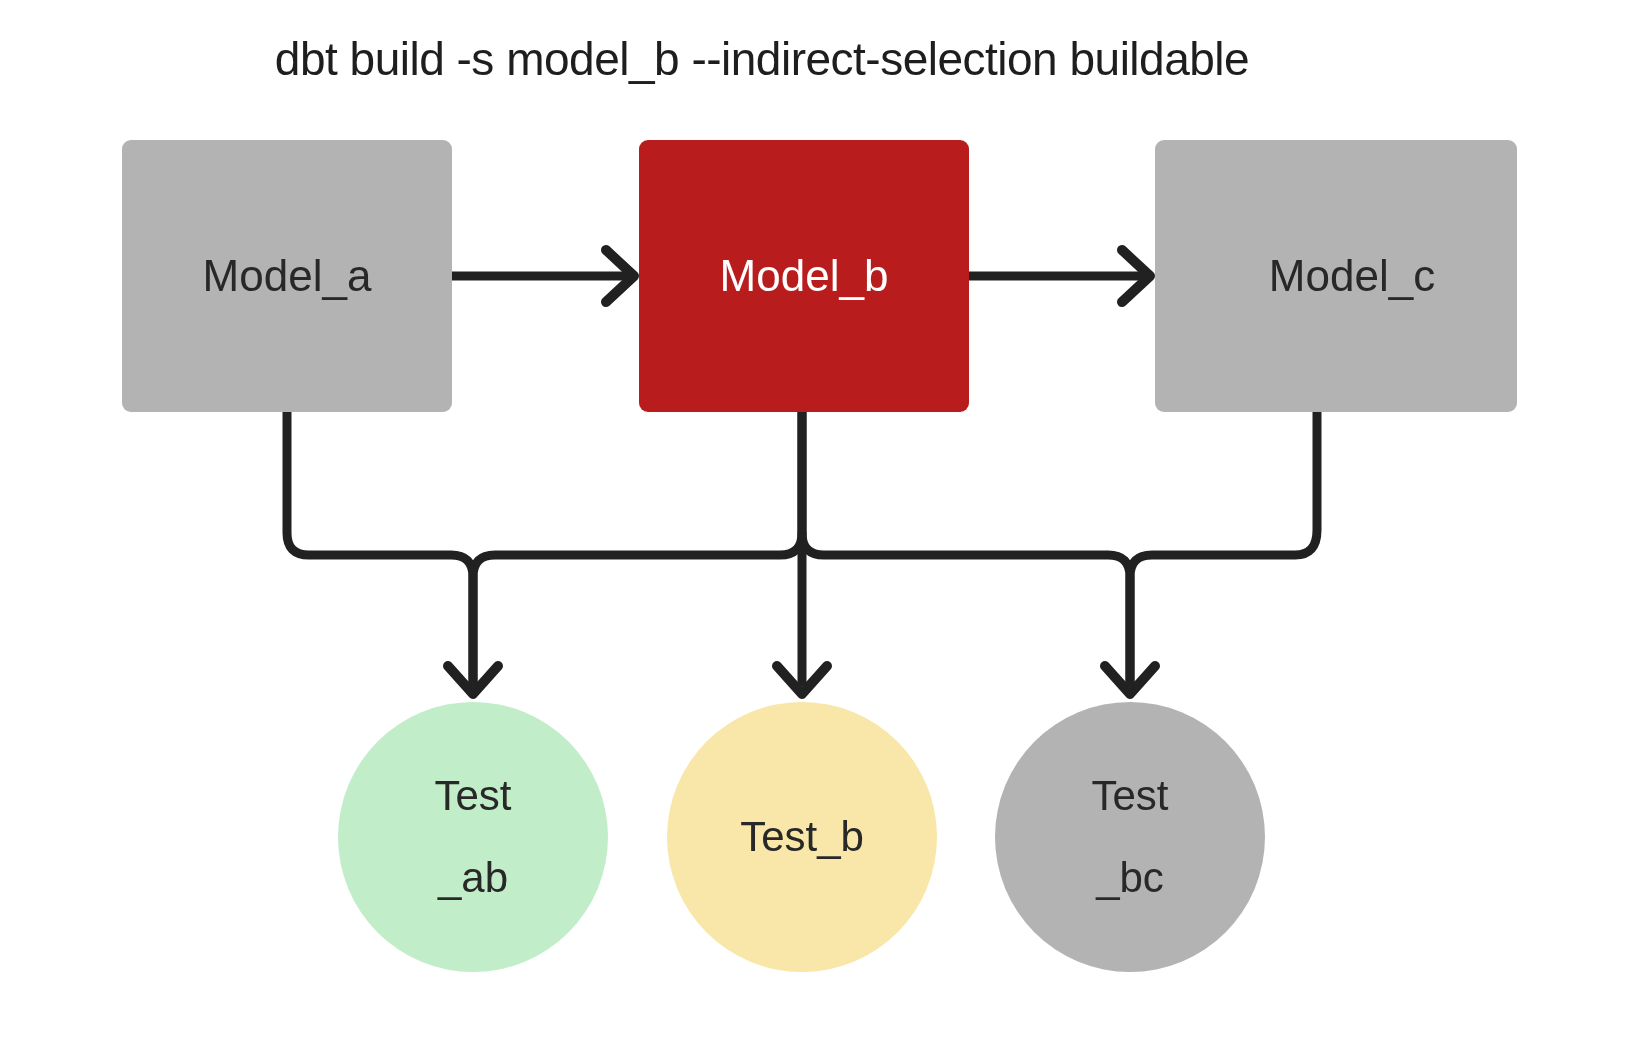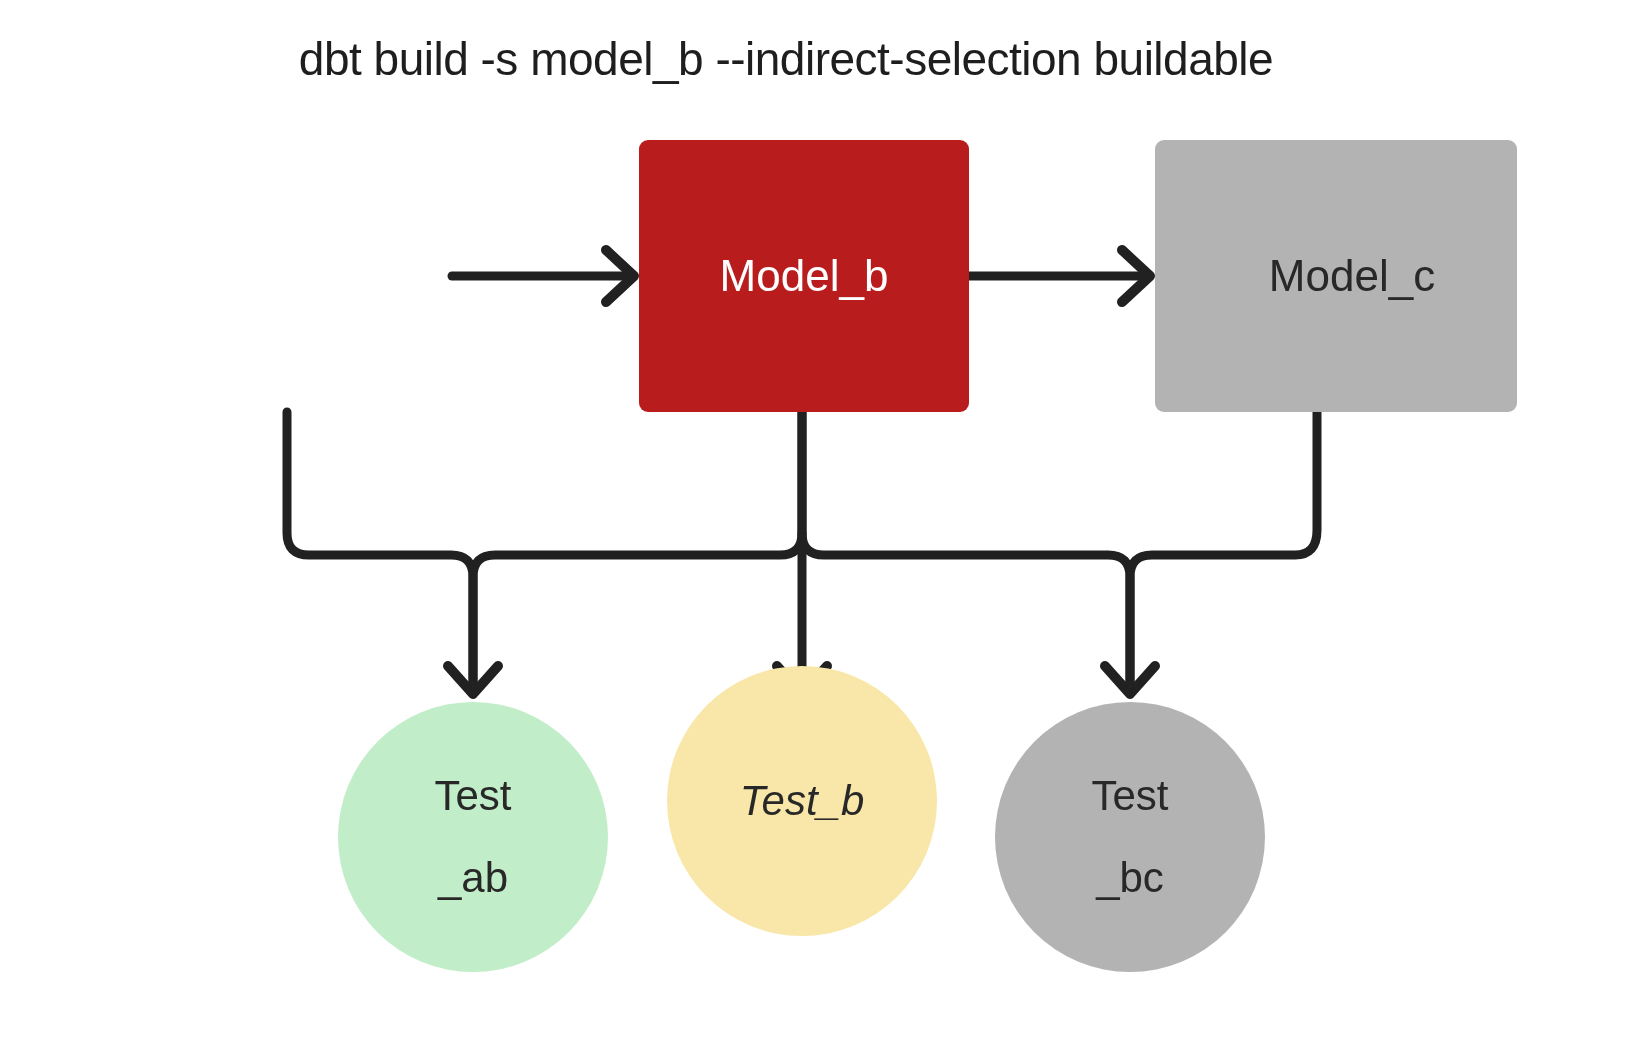--- a/index.html
+++ b/index.html
@@ -19,21 +19,20 @@
     position: absolute;
     top: 32px;
     left: 0;
     width: 1524px;
     text-align: center;
     font-size: 46px;
     font-weight: 500;
     letter-spacing: -0.5px;
     color: #1e1e1e;
     white-space: nowrap;
-    margin-left: 24px;
   }
   .edges-svg {
     position: absolute;
     left: 0;
     top: 0;
     width: 1630px;
     height: 1060px;
   }
   .node {
     position: absolute;
@@ -57,21 +56,21 @@
   }
   .nlabel {
     white-space: pre-line;
     line-height: 1.95;
   }
   .node.box .nlabel { line-height: 1.2; }
   #n-model-a { left: 122px; top: 140px; }
   #n-model-b { left: 639px; top: 140px; }
   #n-model-c { left: 1155px; top: 140px; padding-left: 32px; }
   #n-test-ab { left: 338px; top: 702px; }
-  #n-test-b  { left: 667px; top: 666px; font-style: italic; }
+  #n-test-b  { left: 667px; top: 702px; }
   #n-test-bc { left: 995px; top: 702px; }
 </style>
 </head>
 <body>
 
 <div class="canvas">
 
   <div class="title" style="color: rgb(30, 30, 30);">dbt build -s model_b --indirect-selection buildable</div>
 
   <svg class="edges-svg" viewBox="0 0 1630 1060" xmlns="http://www.w3.org/2000/svg">
@@ -91,20 +90,23 @@
       <path d="M 802 412 L 802 682"></path>
       <path stroke-width="10" d="M 777 666 L 802 694 L 827 666"></path>
 
       <path d="M 802 533 Q 802 555 824 555 L 1108 555 Q 1130 555 1130 577 L 1130 682"></path>
 
       <path d="M 1317 412 L 1317 530 Q 1317 555 1295 555 L 1152 555 Q 1130 555 1130 577 L 1130 682"></path>
       <path stroke-width="10" d="M 1105 666 L 1130 694 L 1155 666"></path>
     </g>
   </svg>
 
+  <div class="node box" id="n-model-a" style="background-color: rgb(179, 179, 179); color: rgb(40, 40, 40);">
+    <span class="nlabel">Model_a</span>
+  </div>
 
   <div class="node box" id="n-model-b" style="background-color: #b91c1c; color: rgb(255, 255, 255);">
     <span class="nlabel">Model_b</span>
   </div>
 
   <div class="node box" id="n-model-c" style="background-color: rgb(179, 179, 179); color: rgb(40, 40, 40);">
     <span class="nlabel">Model_c</span>
   </div>
 
   <div class="node circle" id="n-test-ab" style="background-color: rgb(193, 238, 201); color: rgb(40, 40, 40);">

